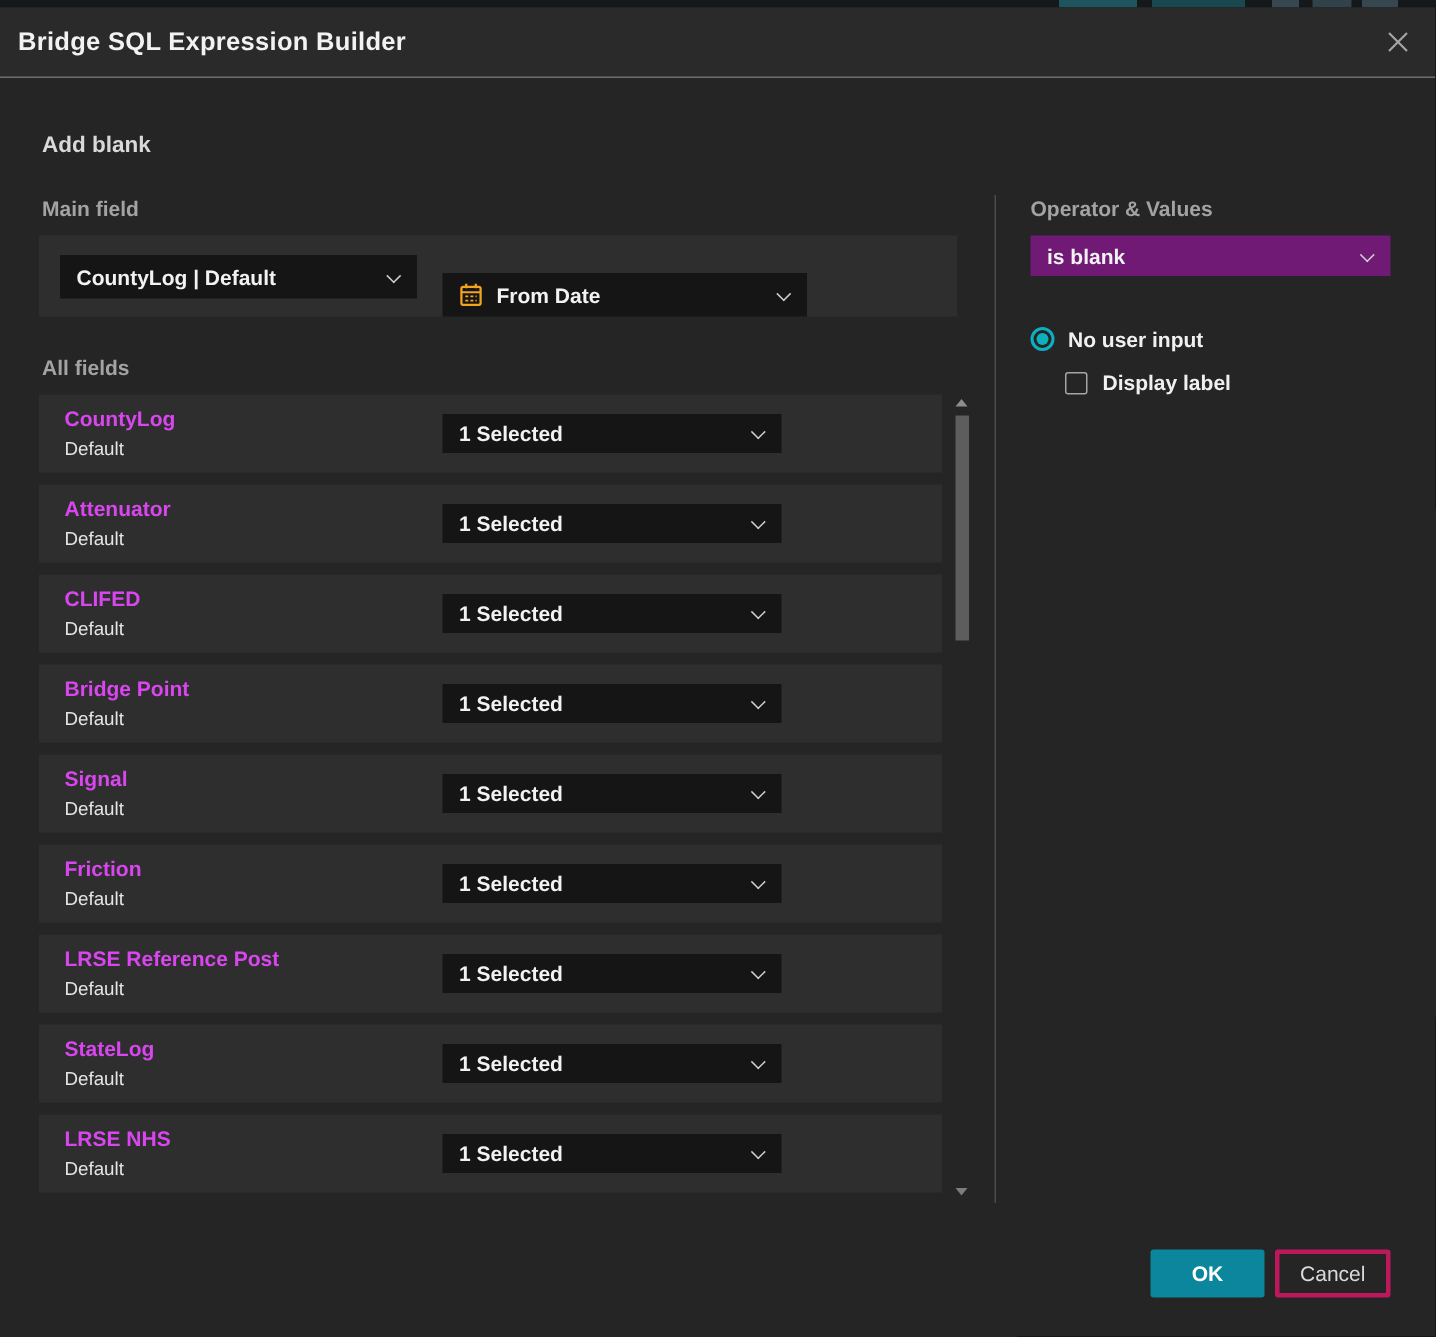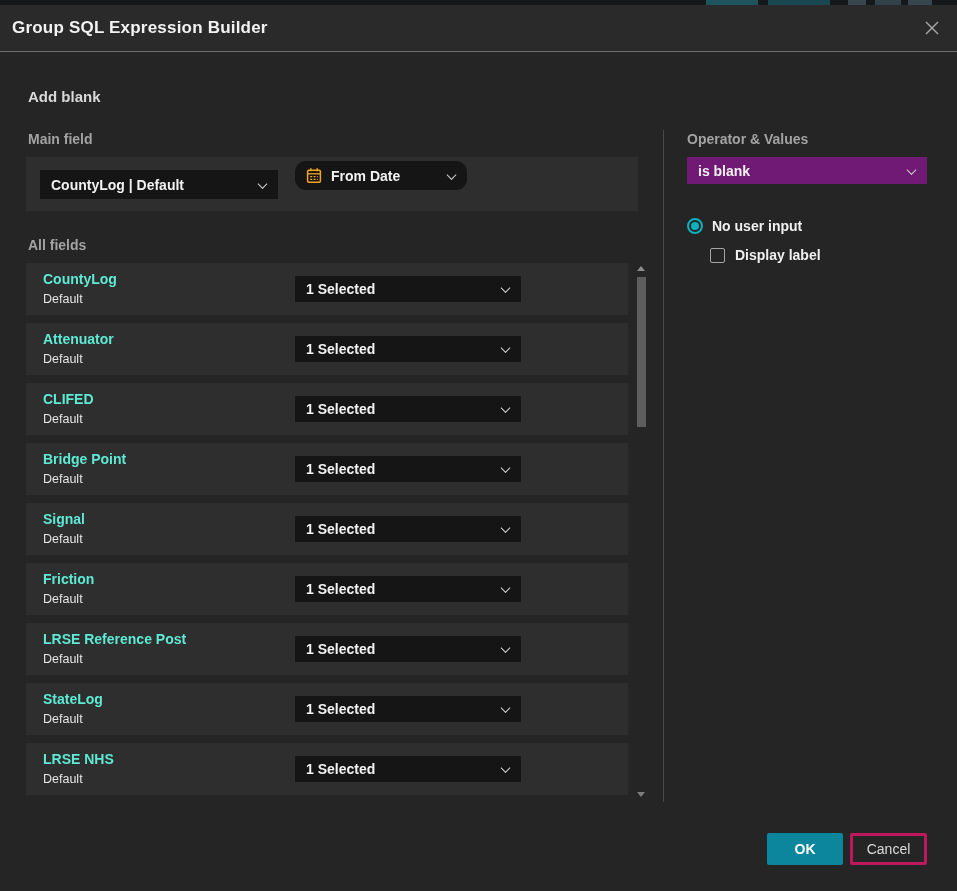--- a/index.html
+++ b/index.html
@@ -22,27 +22,27 @@
   .heading-add { position:absolute; left:28px; top:83px; color:#d9d9d9; font-size:15px; font-weight:700; }
   .sec-label { color:#a3a3a3; font-size:14px; font-weight:700; position:absolute; }
 
   
   .main-box { position:absolute; left:26px; top:152px; width:612px; height:54px; background:#2e2e2e; }
   .dd { position:absolute; background:#151515; display:flex; align-items:center; padding:0 26px 0 11px; cursor:pointer; }
   .dd .dd-text { color:#f2f2f2; font-size:14px; font-weight:600; white-space:nowrap; overflow:hidden; }
   .chev { position:absolute; right:12px; top:50%; width:7px; height:7px; border-right:1.6px solid #cfcfcf;
           border-bottom:1.6px solid #cfcfcf; transform:translateY(-65%) rotate(45deg); }
   .dd-main1 { left:14px; top:13px; width:238px; height:29px; }
-  .dd-main2 { left:269px; top:4px; width:172px; height:29px;border-radius:11px; }
+  .dd-main2 { left:269px; top:25px; width:243px; height:29px; }
   .cal-icon { flex:0 0 auto; margin-right:9px; display:flex; }
 
   
   .rows { position:absolute; left:26px; top:258px; width:602px; }
   .frow { position:relative; width:602px; height:52px; background:#2e2e2e; margin-bottom:8px; }
-  .frow .fname { position:absolute; left:17px; top:8px; color:#5eead4; font-size:14px; font-weight:600; }
+  .frow .fname { position:absolute; left:17px; top:8px; color:#d946ef; font-size:14px; font-weight:600; }
   .frow .fsub  { position:absolute; left:17px; top:29px; color:#e5e5e5; font-size:12.5px; }
   .frow .dd { left:269px; top:13px; width:226px; height:26px; }
 
   
   .sbar { position:absolute; left:636px; top:258px; width:11px; height:537px; }
   .sbar .arrow-up { position:absolute; top:3px; left:1px; width:0; height:0;
       border-left:4.5px solid transparent; border-right:4.5px solid transparent; border-bottom:5px solid #8d8d8d; cursor:pointer; }
   .sbar .thumb { position:absolute; top:14px; left:1px; width:9px; height:150px; background:#5d5d5d; cursor:pointer; }
   .sbar .arrow-dn { position:absolute; bottom:3px; left:1px; width:0; height:0;
       border-left:4.5px solid transparent; border-right:4.5px solid transparent; border-top:5px solid #7d7d7d; cursor:pointer; }
@@ -76,21 +76,21 @@
     <span class="frag" style="left:706px;width:52px;background:#1d545e;"></span>
     <span class="frag" style="left:768px;width:62px;background:#1a4851;"></span>
     <span class="frag" style="left:848px;width:18px;background:#37474f;"></span>
     <span class="frag" style="left:875px;width:26px;background:#32424a;"></span>
     <span class="frag" style="left:908px;width:24px;background:#37474f;"></span>
   </div>
 
   <div class="dialog">
 
     <div class="titlebar">
-      <span class="title">Group SQL Expression Builder</span>
+      <span class="title">Bridge SQL Expression Builder</span>
       <span class="close-btn">
         <svg width="16" height="16" viewBox="0 0 16 16">
             <line x1="2" y1="2" x2="14" y2="14" stroke="#a6a6a6" stroke-width="1.4"></line>
             <line x1="14" y1="2" x2="2" y2="14" stroke="#a6a6a6" stroke-width="1.4"></line>
           </svg>
       </span>
     </div>
 
     <div class="heading-add">Add blank</div>
 

